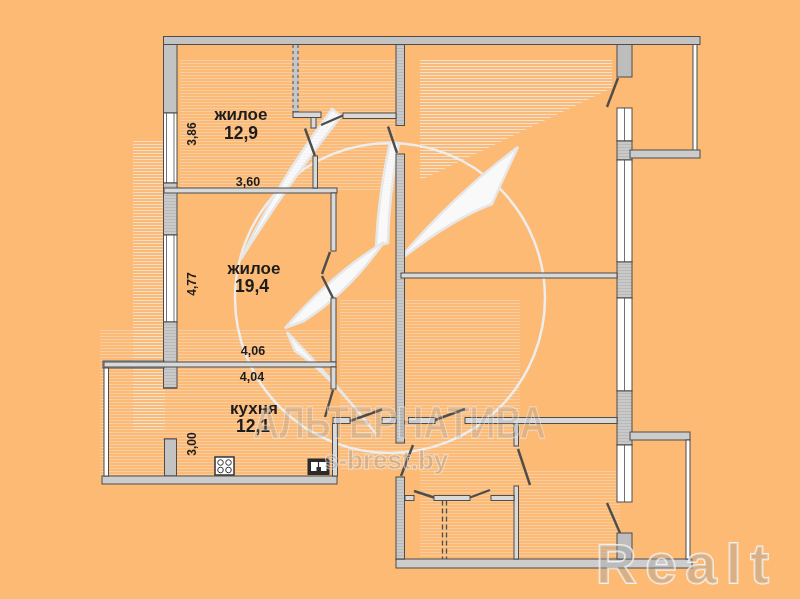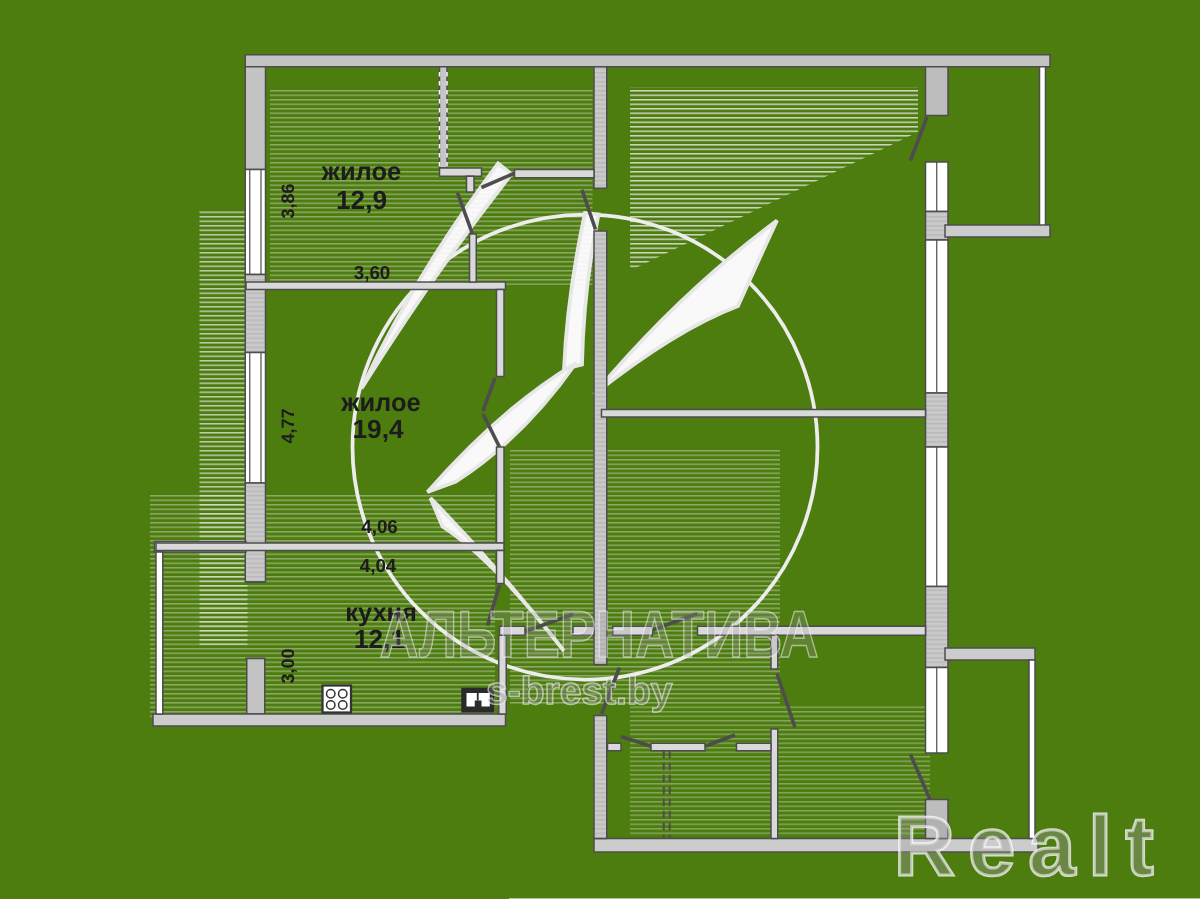--- a/index.html
+++ b/index.html
@@ -1,16 +1,16 @@
 <!DOCTYPE html>
 <html><head>
 <meta charset="utf-8">
 <style>
 html,body{margin:0;padding:0;background:#ffffff;}
-#page{position:relative;width:800px;height:599px;overflow:hidden;background:#4d7c0f;
+#page{position:relative;width:800px;height:599px;overflow:hidden;background:#fdba74;
 font-family:"Liberation Sans", sans-serif;}
 svg{position:absolute;left:0;top:0;}
 </style>
 </head>
 <body>
 <div id="page">
 <svg width="800" height="599" viewBox="0 0 800 599">
 <defs>
 <pattern id="hs" width="3" height="3" patternUnits="userSpaceOnUse">
 <rect width="3" height="3" fill="none"></rect>

